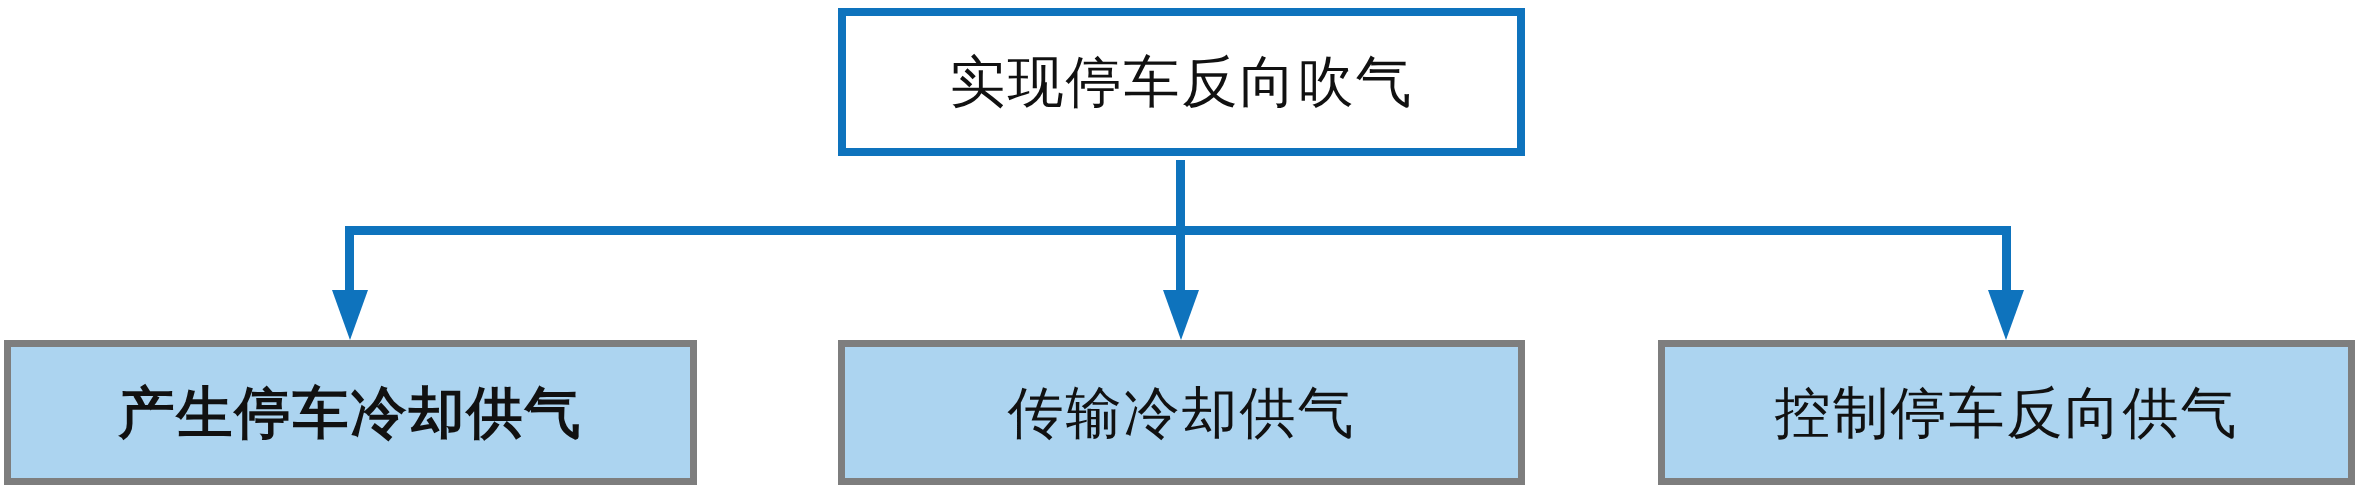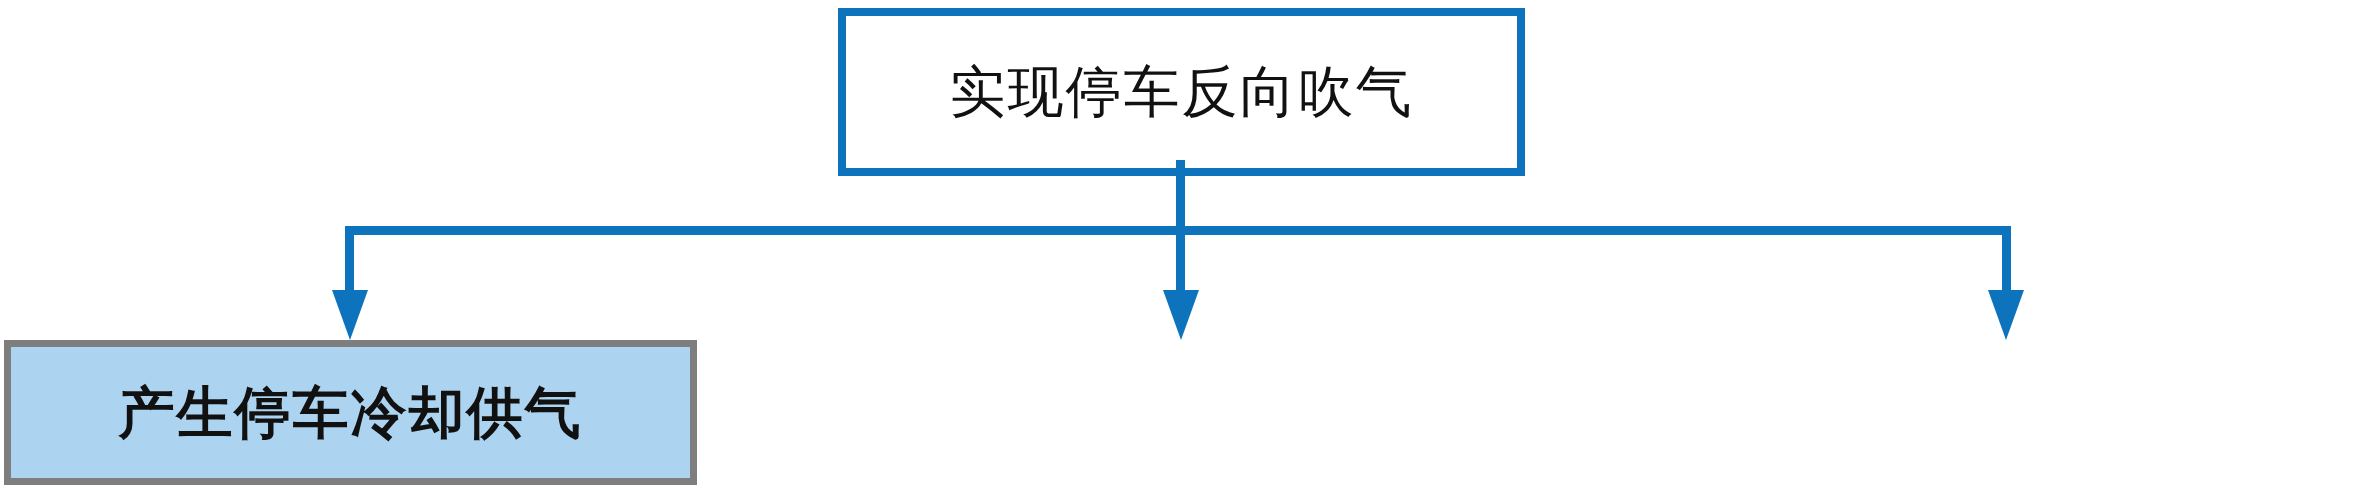--- a/index.html
+++ b/index.html
@@ -22,21 +22,21 @@
   .node{
     position:absolute;
     box-sizing:border-box;
     display:flex;align-items:center;justify-content:center;
     text-align:center;
     font-size:56px;
     letter-spacing:2px;
     line-height:1;
   }
   .node.root{
-    left:838px;top:8px;width:687px;height:168px;
+    left:838px;top:8px;width:687px;height:148px;
     background:var(--root-fill);
     border:8px solid var(--connector-blue);
   }
   .node.child{
     top:340px;height:145px;
     background:var(--child-fill);
     border:7px solid var(--child-border);
   }
   .node.child.c1{left:4px;width:693px;font-weight:bold;}
   .node.child.c2{left:838px;width:687px;}
@@ -71,14 +71,20 @@
   <div class="conn drop-left"></div>
   <div class="conn drop-right"></div>
 
   <div class="arrowhead a1"></div>
   <div class="arrowhead a2"></div>
   <div class="arrowhead a3"></div>
 
   <div class="node child c1">
     <span>产生停车冷却供气</span>
   </div>
+  <div class="node child c2">
+    <span>传输冷却供气</span>
+  </div>
+  <div class="node child c3">
+    <span>控制停车反向供气</span>
+  </div>
 
 </div>
 
 </body></html>

